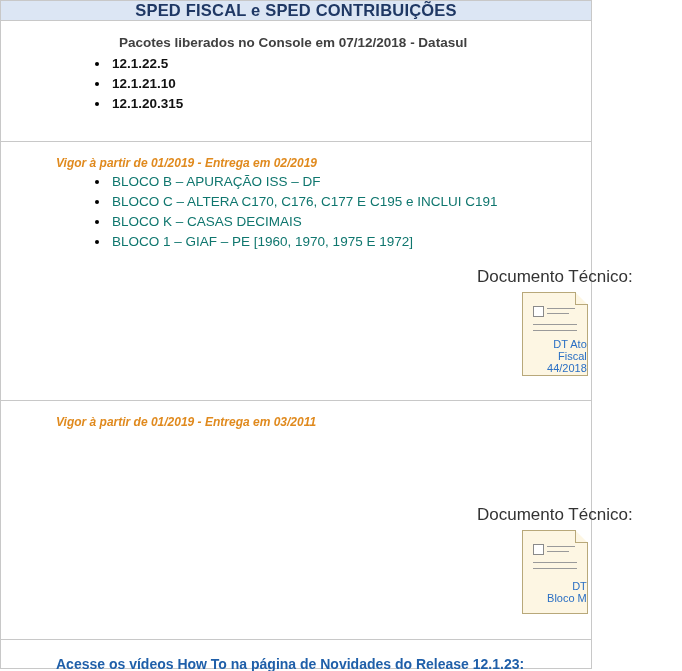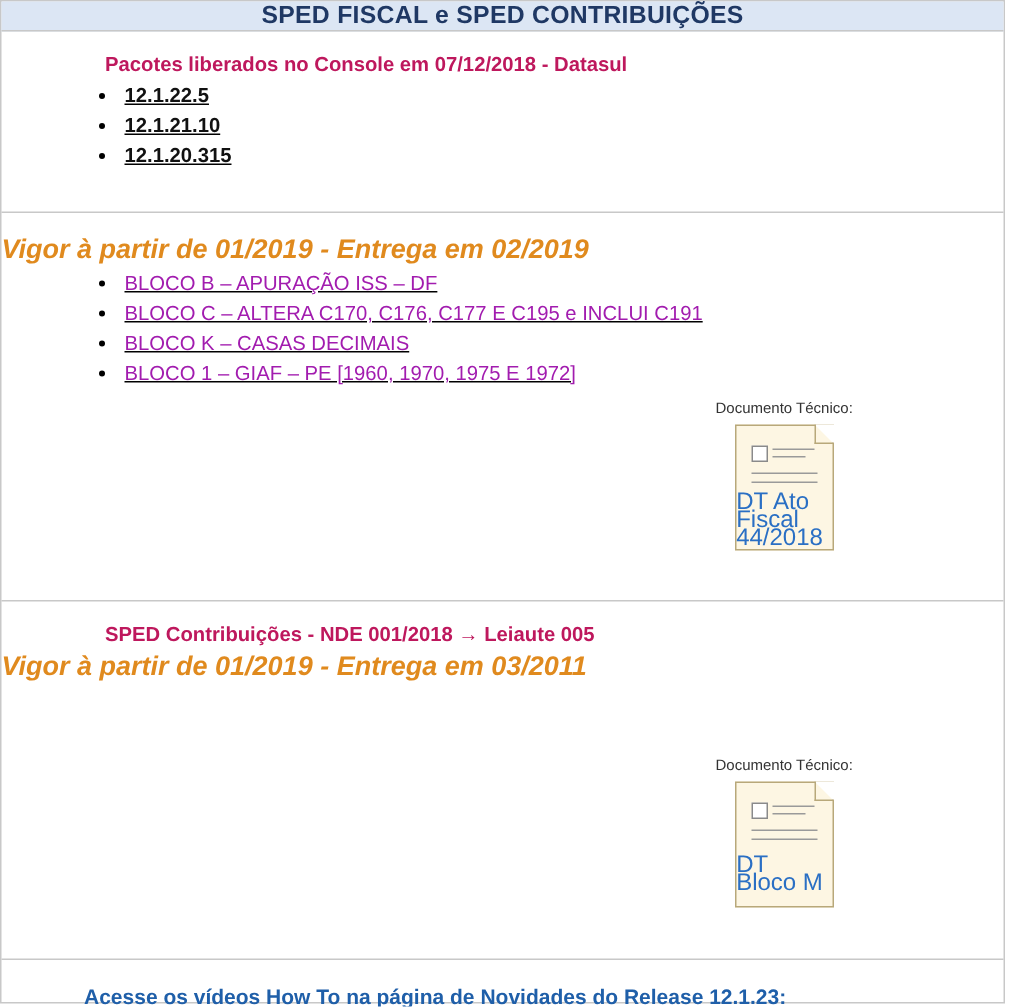--- a/index.html
+++ b/index.html
@@ -8,21 +8,21 @@
   }
   body {
     width: 682px;
     height: 671px;
     background: #ffffff;
     font-family: "Liberation Sans", sans-serif;
     font-size: 13px;
     color: #000000;
   }
   .page {
-    width: 670px;
+    width: 592px;
     height: 669px;
     border: 1px solid #c8c8c8;
     box-sizing: border-box;
     display: flex;
     flex-direction: column;
     background: #ffffff;
   }
   .title-bar {
     background: #dce6f4;
     border-bottom: 1px solid #c8c8c8;
@@ -43,58 +43,58 @@
     position: relative;
   }
   .section.sec-packages { min-height: 92px; }
   .section.sec-fiscal { min-height: 230px; }
   .section.sec-contrib { min-height: 210px; }
   .section.sec-footer { border-bottom: none; padding-top: 16px; }
 
   .sec-head {
     font-size: 13.5px;
     font-weight: bold;
-    color: #be185d;
-    margin-left: 26px;
+    color: #404040;
+    margin-left: 75px;
     margin-bottom: 4px;
     padding-left: 43px;
   }
   .sec-sub {
-    font-size: 18px;
+    font-size: 12px;
     font-weight: bold;
     font-style: italic;
     color: #e08a1e;
+    margin-left: 55px;
     margin-bottom: 2px;
   }
   ul.bullets {
     margin: 2px 0 0 0;
-    padding-left: 80px;
+    padding-left: 109px;
     list-style-type: disc;
-    text-decoration: underline;
   }
   ul.bullets li {
     font-size: 13.5px;
     line-height: 20px;
-    color: #a21caf;
+    color: #0f766e;
     padding-left: 2px;
   }
   ul.bullets.bold li {
     font-weight: bold;
     color: #111111;
   }
   ul.bullets li::marker {
     color: #000000;
   }
 
   .doc-block {
     position: absolute;
     text-align: center;
   }
   .doc-caption {
-    font-size: 10px;
+    font-size: 17px;
     color: #333333;
     margin-bottom: 5px;
     white-space: nowrap;
   }
   .doc-icon {
     width: 66px;
     height: 84px;
     background: #fdf6e3;
     border: 1px solid #b8a87a;
     position: relative;
@@ -138,24 +138,24 @@
   }
   .doc-icon .ln1 { top: 15px; width: 28px; }
   .doc-icon .ln2 { top: 20px; width: 22px; }
   .doc-icon .ln3 { left: 10px; top: 31px; width: 44px; }
   .doc-icon .ln4 { left: 10px; top: 37px; width: 44px; }
   .doc-icon .label {
     position: absolute;
     left: 0;
     right: 0;
     top: 45px;
-    font-size: 16px;
+    font-size: 11px;
     line-height: 12px;
     color: #2a6fc4;
-    text-align: left;
+    text-align: right;
   }
 
   .footer-head {
     font-size: 14px;
     font-weight: bold;
     color: #1f5fa9;
     margin-left: 55px;
     margin-bottom: 18px;
   }
 </style>
@@ -198,21 +198,20 @@
         <div class="label">
           <div>DT Ato</div>
           <div>Fiscal</div>
           <div>44/2018</div>
         </div>
       </div>
     </div>
   </div>
 
   <div class="section sec-contrib">
-    <div class="sec-head">SPED Contribuições - NDE 001/2018 → Leiaute 005</div>
     <div class="sec-sub">Vigor à partir de 01/2019 - Entrega em 03/2011</div>
     <div class="doc-block" style="left: 476px; top: 104px;">
       <div class="doc-caption">Documento Técnico:</div>
       <div class="doc-icon">
         <div class="fold"></div>
         <div class="fold2"></div>
         <div class="sq"></div>
         <div class="ln ln1"></div>
         <div class="ln ln2"></div>
         <div class="ln ln3"></div>

